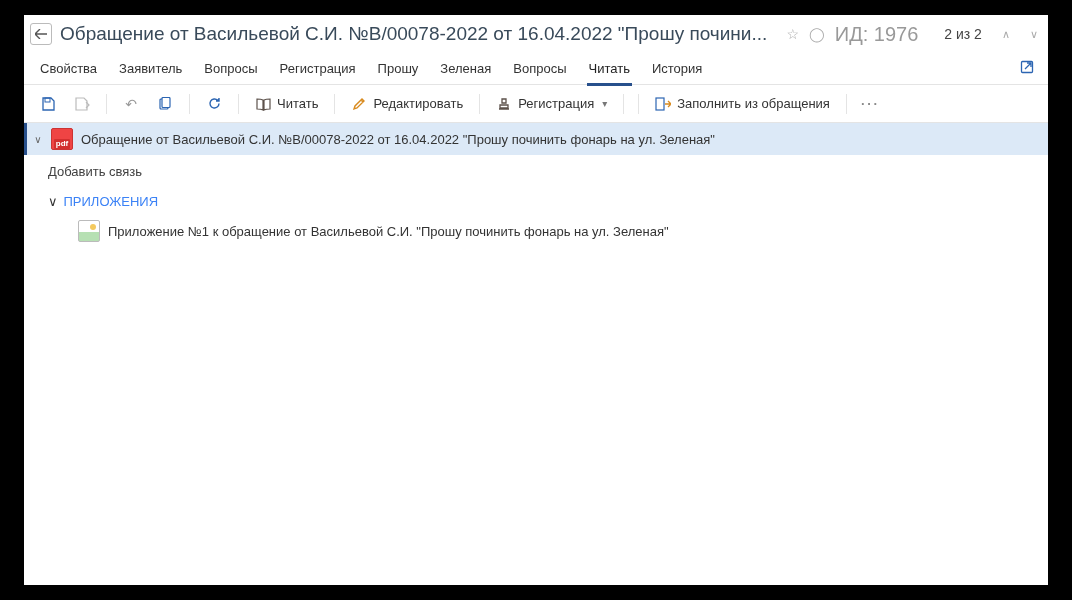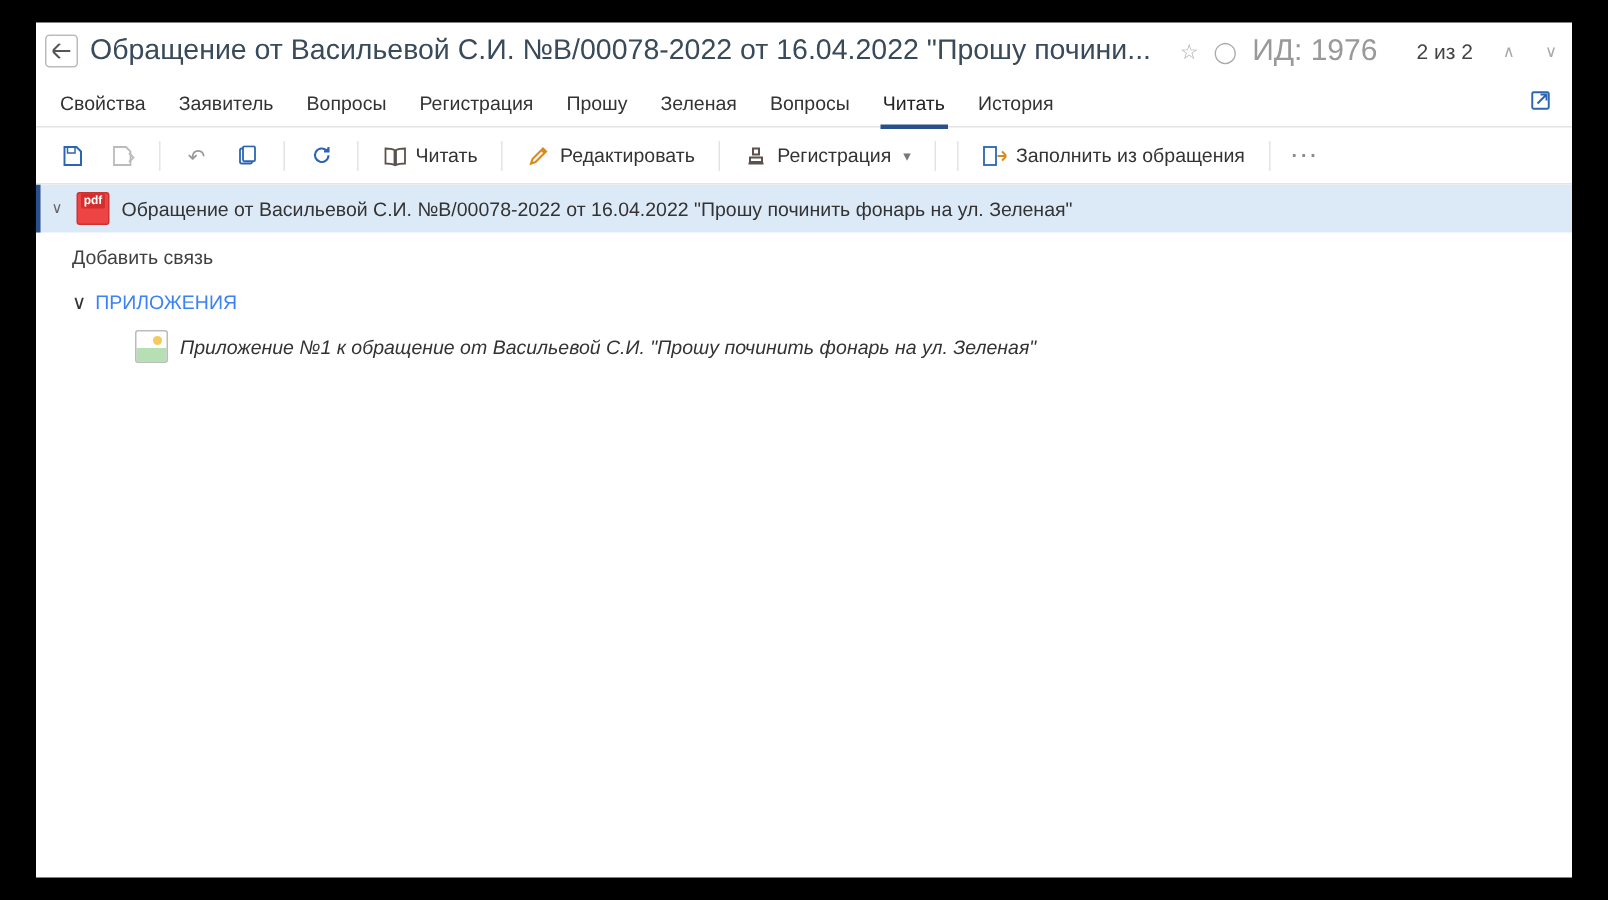--- a/index.html
+++ b/index.html
@@ -168,21 +168,21 @@
     font-size: 10px;
     cursor: pointer;
     width: 10px;
     text-align: center;
   }
   .pdf-icon {
     width: 22px; height: 22px;
     background: #ef4444;
     border: 1px solid #c33;
     border-radius: 2px;
-    display: flex; align-items: flex-start; justify-content: center;
+    display: flex; align-items: flex-end; justify-content: center;
     position: relative;
   }
   .pdf-icon .band {
     background: #d32f2f;
     color: #fff;
     font-size: 8px;
     font-weight: bold;
     padding: 0 2px;
     border-radius: 1px;
     line-height: 10px;
@@ -196,21 +196,21 @@
   }
   .img-icon::before {
     content: "";
     position: absolute;
     width: 6px; height: 6px;
     border-radius: 50%;
     background: #f4c95d;
     top: 3px; right: 3px;
   }
   .tree-indent-1 { padding-left: 24px; }
-  .tree-indent-2 { padding-left: 48px; font-style: italic; }
+  .tree-indent-2 { padding-left: 36px; }
   .link-blue { color: #404040; cursor: pointer; }
   .section-row {
     display: flex;
     align-items: center;
     gap: 6px;
     height: 28px;
   }
   .section-title {
     color: #3b82f6;
   }

